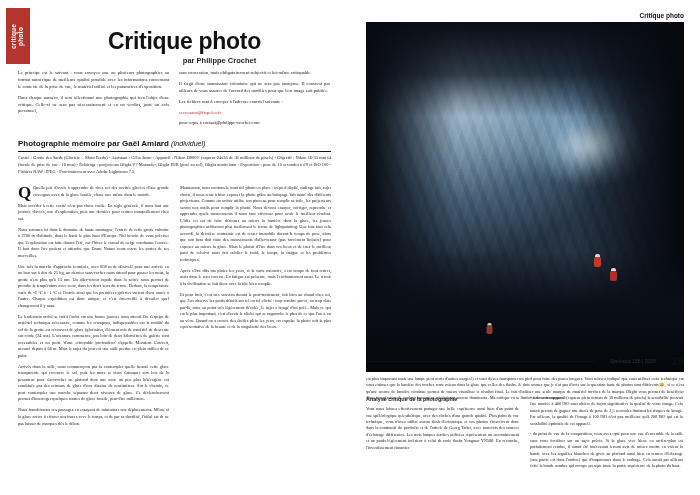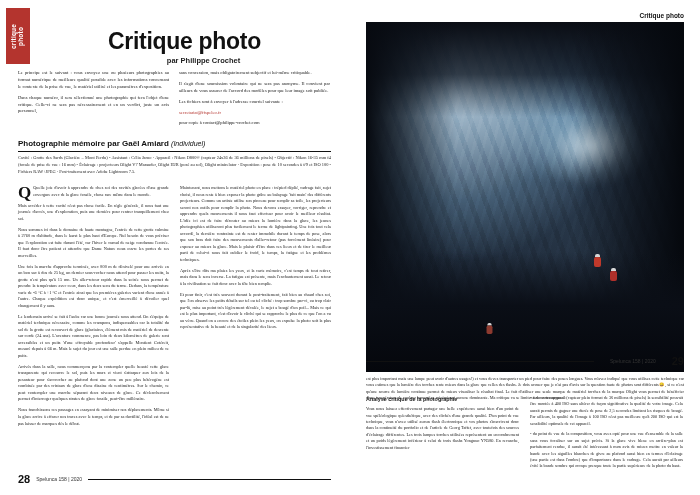--- a/index.html
+++ b/index.html
@@ -28,21 +28,21 @@
     font-size:6.5px;font-weight:bold;line-height:1.15;letter-spacing:.2px;
     text-align:center;
   }
 
   .title{
     position:absolute;left:108px;top:28px;width:215px;
     font-family:"Liberation Sans",sans-serif;
     font-size:23px;font-weight:bold;color:#111;letter-spacing:-.3px;
   }
   .subtitle{
-    position:absolute;left:96px;top:56px;width:215px;
+    position:absolute;left:112px;top:56px;width:215px;
     font-family:"Liberation Sans",sans-serif;
     font-size:7.5px;font-weight:bold;color:#222;text-align:center;
   }
 
   
   .chapeau{position:absolute;left:18px;top:70px;width:313px;display:flex;gap:10px;}
   .chapeau .col{width:151px;font-size:4.6px;line-height:1.5;text-align:justify;color:#1a1a1a;}
   .chapeau .col p{margin:0 0 4px 0;}
   .mail{color:#b4342e;}
 
@@ -207,25 +207,20 @@
         <p>Arrivés dans la salle, nous commençons par la contempler quelle beauté cette glace transparente qui recouvre le sol, puis les murs et vient s'attaquer aux lois de la pesanteur pour s'accrocher au plafond dont une zone un peu plus hétérogène est combinée par des cristaux de glace d'une dizaine de centimètres. Sur le chemin, ce peut contempler une marche séparant deux niveaux de glace. Ce déclenchement permet d'interroger quelques strates de glace fossile, peut-être millénaire.</p>
         <p>Nous franchissons ces passages en essayant de minimiser nos déplacements. Même si la glace arrive à effacer nos traces avec le temps, et de par sa ductilité, l'idéal est de ne pas laisser de marques dès le début.</p>
       </div>
       <div class="col">
         <p>Maintenant, nous mettons le matériel photo en place : trépied déplié, cadrage fait, sujet choisi, il nous reste à bien exposer la photo grâce au balayage 'fait main' des différents projecteurs. Comme un artiste utilise son pinceau pour remplir sa toile, les projecteurs seront nos outils pour remplir la photo. Nous devons essayer, corriger, reprendre et apprendre quels mouvements il nous faut effectuer pour avoir le meilleur résultat. L'idée ici est de faire dérouter au mieux la lumière dans la glace, les jeunes photographies utiliseront plus facilement le terme de lightpainting. Une fois tout cela accordé, la dernière contrainte est de rester immobile durant le temps de pose, alors que son bras doit faire des mouvements d'aller-retour (pas forcément linéaire) pour exposer au mieux la glace. Mais le plaisir d'être dans ces lieux et de tirer le meilleur parti de celui-ci nous fait oublier le froid, le temps, la fatigue et les problèmes techniques.</p>
         <p>Après s'être dits ma plaies les yeux, et la carte mémoire, c'est temps de tout retirer, mais dans le sens inverse. La fatigue est présente, mais l'enchantement aussi. Le retour à la civilisation se fait donc avec la tête bien remplie.</p>
         <p>Et pour finir, c'est très souvent durant le post-traitement, fait bien au chaud chez soi, que l'on observe les petits détails sur tel ou tel cliché : trop sombre par-ci, ou trop clair par-là, mise au point très légèrement décalée, le sujet a bougé d'un poil... Mais ce qui est le plus important, c'est d'avoir le cliché qui se rapproche le plus de ce que l'on a vu au vécu. Quand on a encore des étoiles plein les yeux, on expulse la photo soit la plus représentative de la beauté et de la singularité des lieux.</p>
       </div>
     </div>
 
-    <div class="foot-left">
-      <div class="pagenum">28</div>
-      <div class="footmeta">Spelunca 158 | 2020</div>
-      <div class="footrule"></div>
-    </div>
   </div>
 
   <div class="right-page">
     <div class="rp-header">Critique photo</div>
   </div>
 
   <div class="photo">
     <div class="cave"></div>
     <div class="arch"></div>
     <div class="glow"></div>

